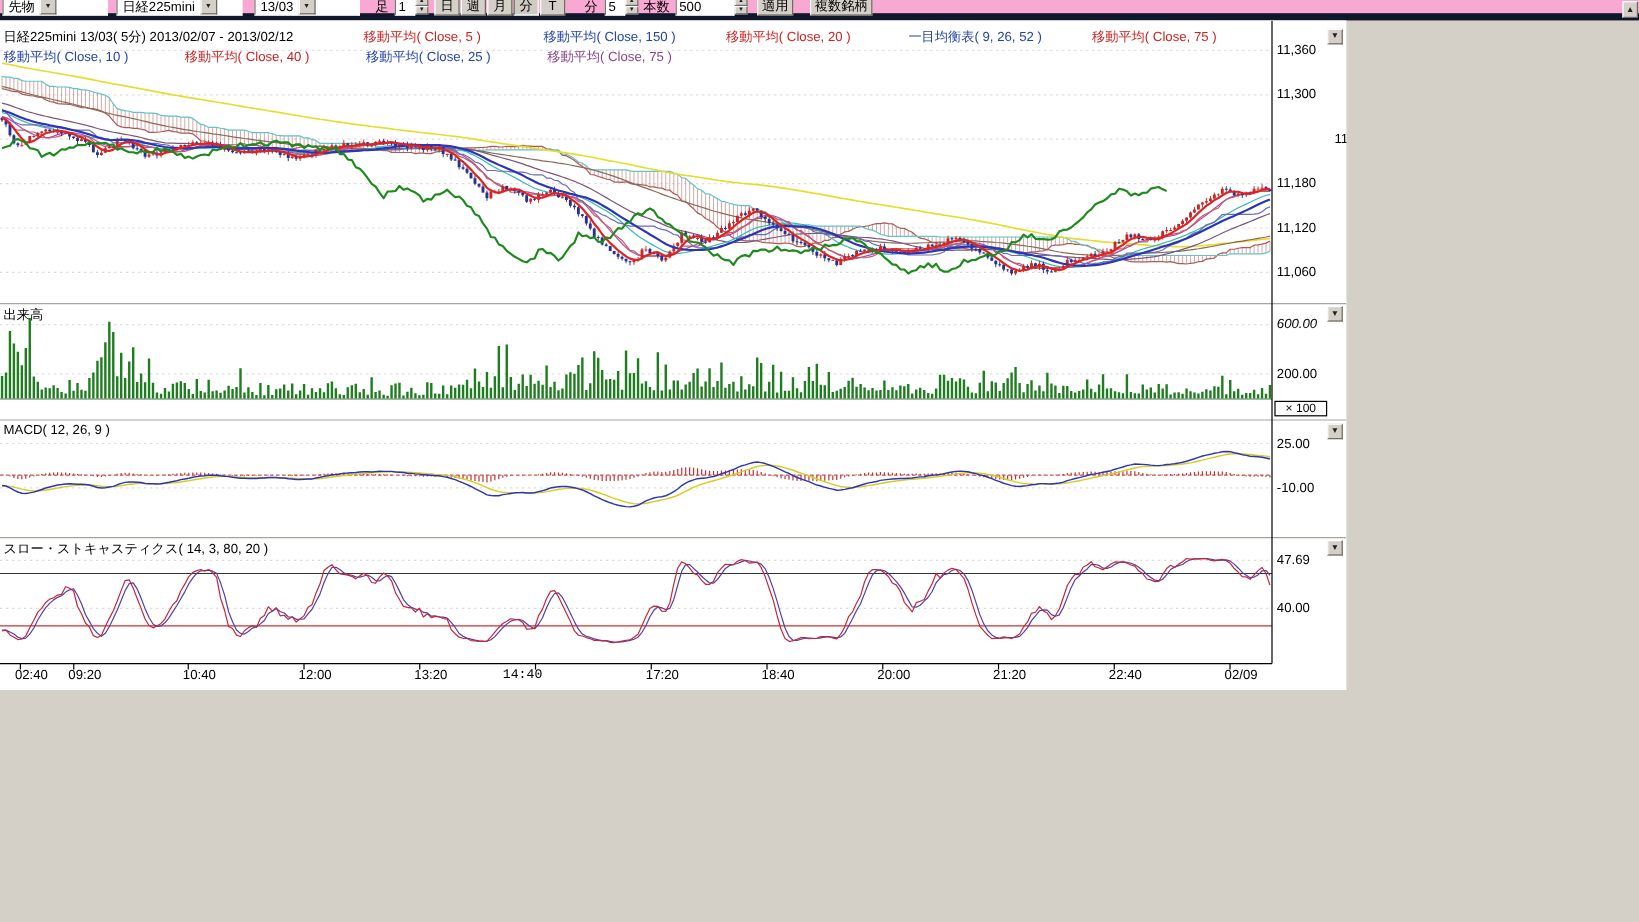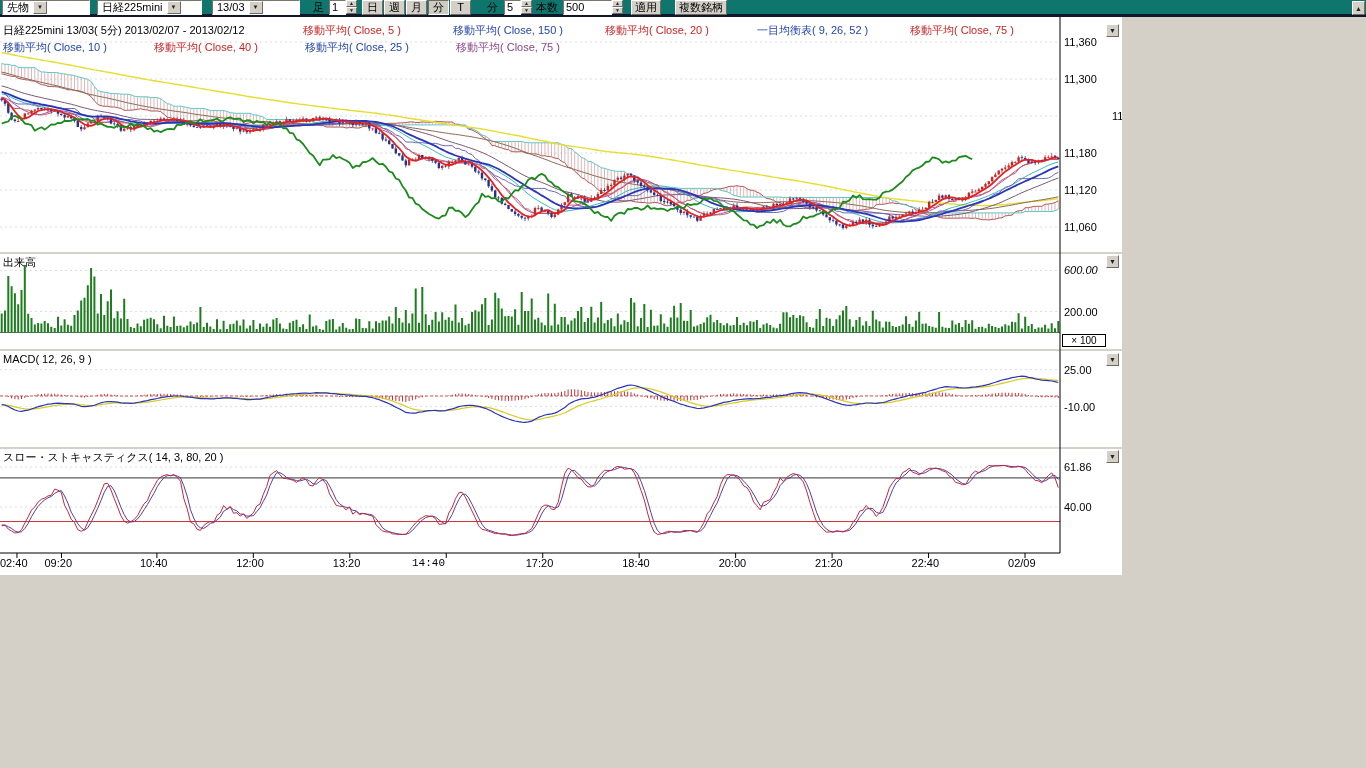--- a/index.html
+++ b/index.html
@@ -1,34 +1,34 @@
 <!DOCTYPE html>
 <html><head>
 <meta charset="utf-8">
 <style>
 *{box-sizing:border-box;margin:0;padding:0}
 html,body{width:1366px;height:768px;overflow:hidden}
 body{background:#d4d0c8;font-family:"Liberation Sans","DejaVu Sans",sans-serif;position:relative}
-.toolbar{position:absolute;left:0;top:0;width:1366px;height:17px;background:#0f766e;display:flex;align-items:center;font-size:11px;border-bottom:3px solid #0f172a}
+.toolbar{position:absolute;left:0;top:0;width:1366px;height:17px;background:#f9a8d4;display:flex;align-items:center;font-size:11px;border-bottom:6px solid #0f172a}
 .combo{display:flex;height:15px;background:#fff;border:1px solid;border-color:#7a766e #fff #fff #7a766e;align-items:center}
 .combo .val{padding:0 4px;white-space:nowrap;font-size:11px}
 .dbtn{width:14px;height:13px;background:#d4d0c8;border:1px solid;border-color:#fff #6f6b63 #6f6b63 #fff;font-size:6px;display:flex;align-items:center;justify-content:center;color:#222;cursor:pointer}
 .tlabel{font-size:11px;color:#000;white-space:nowrap}
 .spin{display:flex;height:15px}
 .spin input{height:15px;border:1px solid;border-color:#7a766e #fff #fff #7a766e;font-size:11px;padding:0 2px;text-align:left;font-family:inherit}
 .spinarrows{display:flex;flex-direction:column;width:11px}
 .sar{height:7px;background:#d4d0c8;border:1px solid;border-color:#fff #6f6b63 #6f6b63 #fff;font-size:5px;line-height:5px;text-align:center;color:#222;cursor:pointer}
 .tbtn{height:15px;min-width:21px;padding:0 3px;background:#d4d0c8;border:1px solid;border-color:#fff #6f6b63 #6f6b63 #fff;font-size:11px;line-height:12px;text-align:center;cursor:pointer;white-space:nowrap}
 .tbtn.pressed{border-color:#6f6b63 #fff #fff #6f6b63;background:#cfcbc3}
 #chart-area{position:absolute;left:0;top:17px;width:1122px;height:558px;background:#fff;overflow:hidden}
 #plot{position:absolute;left:0;top:0}
 .hlbl{position:absolute;font-size:11px;white-space:nowrap}
 .plbl{position:absolute;font-size:11px;color:#000;white-space:nowrap}
 .ylbl{position:absolute;font-size:11px;color:#000;width:50px;white-space:nowrap}
-.xlbl{position:absolute;font-size:11px;color:#000;width:40px;text-align:left;white-space:nowrap}
+.xlbl{position:absolute;font-size:11px;color:#000;width:40px;text-align:right;white-space:nowrap}
 .x100{position:absolute;left:1062px;top:317px;width:44px;height:13px;border:1px solid #000;background:#fff;font-size:10px;line-height:11px;text-align:center}
 .ddbtn{position:absolute;width:13px;height:13px;background:#d4d0c8;border:1px solid;border-color:#fff #6f6b63 #6f6b63 #fff;display:flex;align-items:center;justify-content:center;cursor:pointer}
 .ddbtn .tri{font-size:7px;color:#222;line-height:7px}
 .upbtn{position:absolute;left:1352px;top:1px;width:13px;height:14px;background:#d4d0c8;border:1px solid;border-color:#fff #6f6b63 #6f6b63 #fff;font-size:7px;display:flex;align-items:center;justify-content:center;cursor:pointer;color:#222}
 </style>
 </head>
 <body>
 
 <div class="toolbar">
   <div class="combo" style="margin-left:2px;width:88px">
@@ -169,21 +169,21 @@
     <div class="ylbl" style="left: 1064px; top: 19px;">11,360</div>
     <div class="ylbl" style="left: 1064px; top: 56px;">11,300</div>
     <div class="ylbl" style="left: 1112px; top: 93px;">11,240</div>
     <div class="ylbl" style="left: 1064px; top: 130px;">11,180</div>
     <div class="ylbl" style="left: 1064px; top: 167px;">11,120</div>
     <div class="ylbl" style="left: 1064px; top: 204px;">11,060</div>
     <div class="ylbl" style="left: 1064px; top: 247px; font-style: italic;">600.00</div>
     <div class="ylbl" style="left: 1064px; top: 288.5px;">200.00</div>
     <div class="ylbl" style="left: 1064px; top: 346.6px;">25.00</div>
     <div class="ylbl" style="left: 1064px; top: 383.6px;">-10.00</div>
-    <div class="ylbl" style="left: 1064px; top: 444px;">61.86</div>
+    <div class="ylbl" style="left: 1064px; top: 444px;">47.69</div>
     <div class="ylbl" style="left: 1064px; top: 484px;">40.00</div>
     <div class="xlbl" style="left: -0.0399999px; top: 540px;">02:40</div>
     <div class="xlbl" style="left: 44.48px; top: 540px;">09:20</div>
     <div class="xlbl" style="left: 139.88px; top: 540px;">10:40</div>
     <div class="xlbl" style="left: 236.34px; top: 540px;">12:00</div>
     <div class="xlbl" style="left: 332.8px; top: 540px;">13:20</div>
     <div class="xlbl" style="left: 412px; top: 540px; font-family: Liberation Mono, monospace;">14:40</div>
     <div class="xlbl" style="left: 525.72px; top: 540px;">17:20</div>
     <div class="xlbl" style="left: 622.18px; top: 540px;">18:40</div>
     <div class="xlbl" style="left: 718.64px; top: 540px;">20:00</div>

